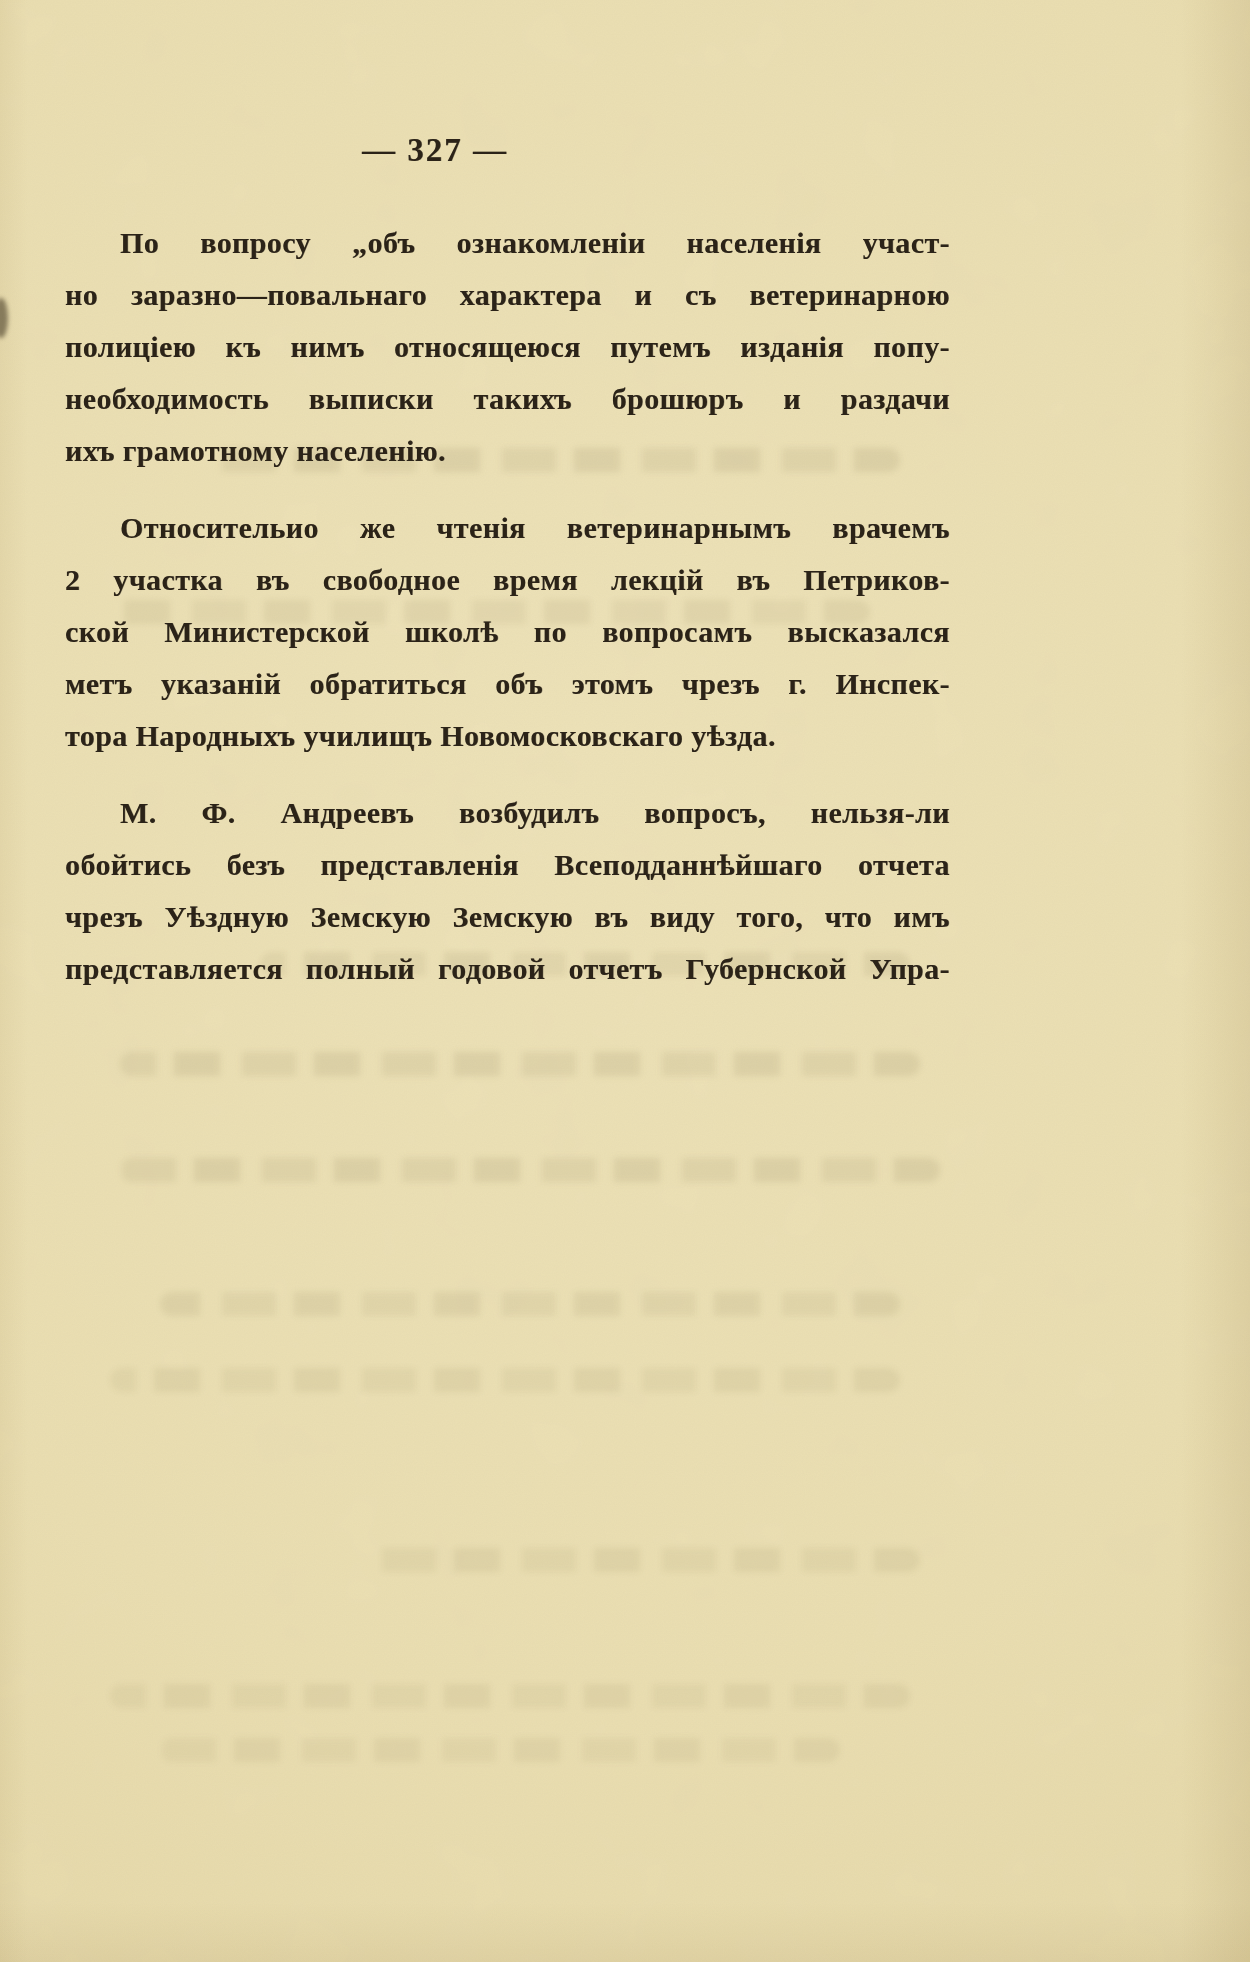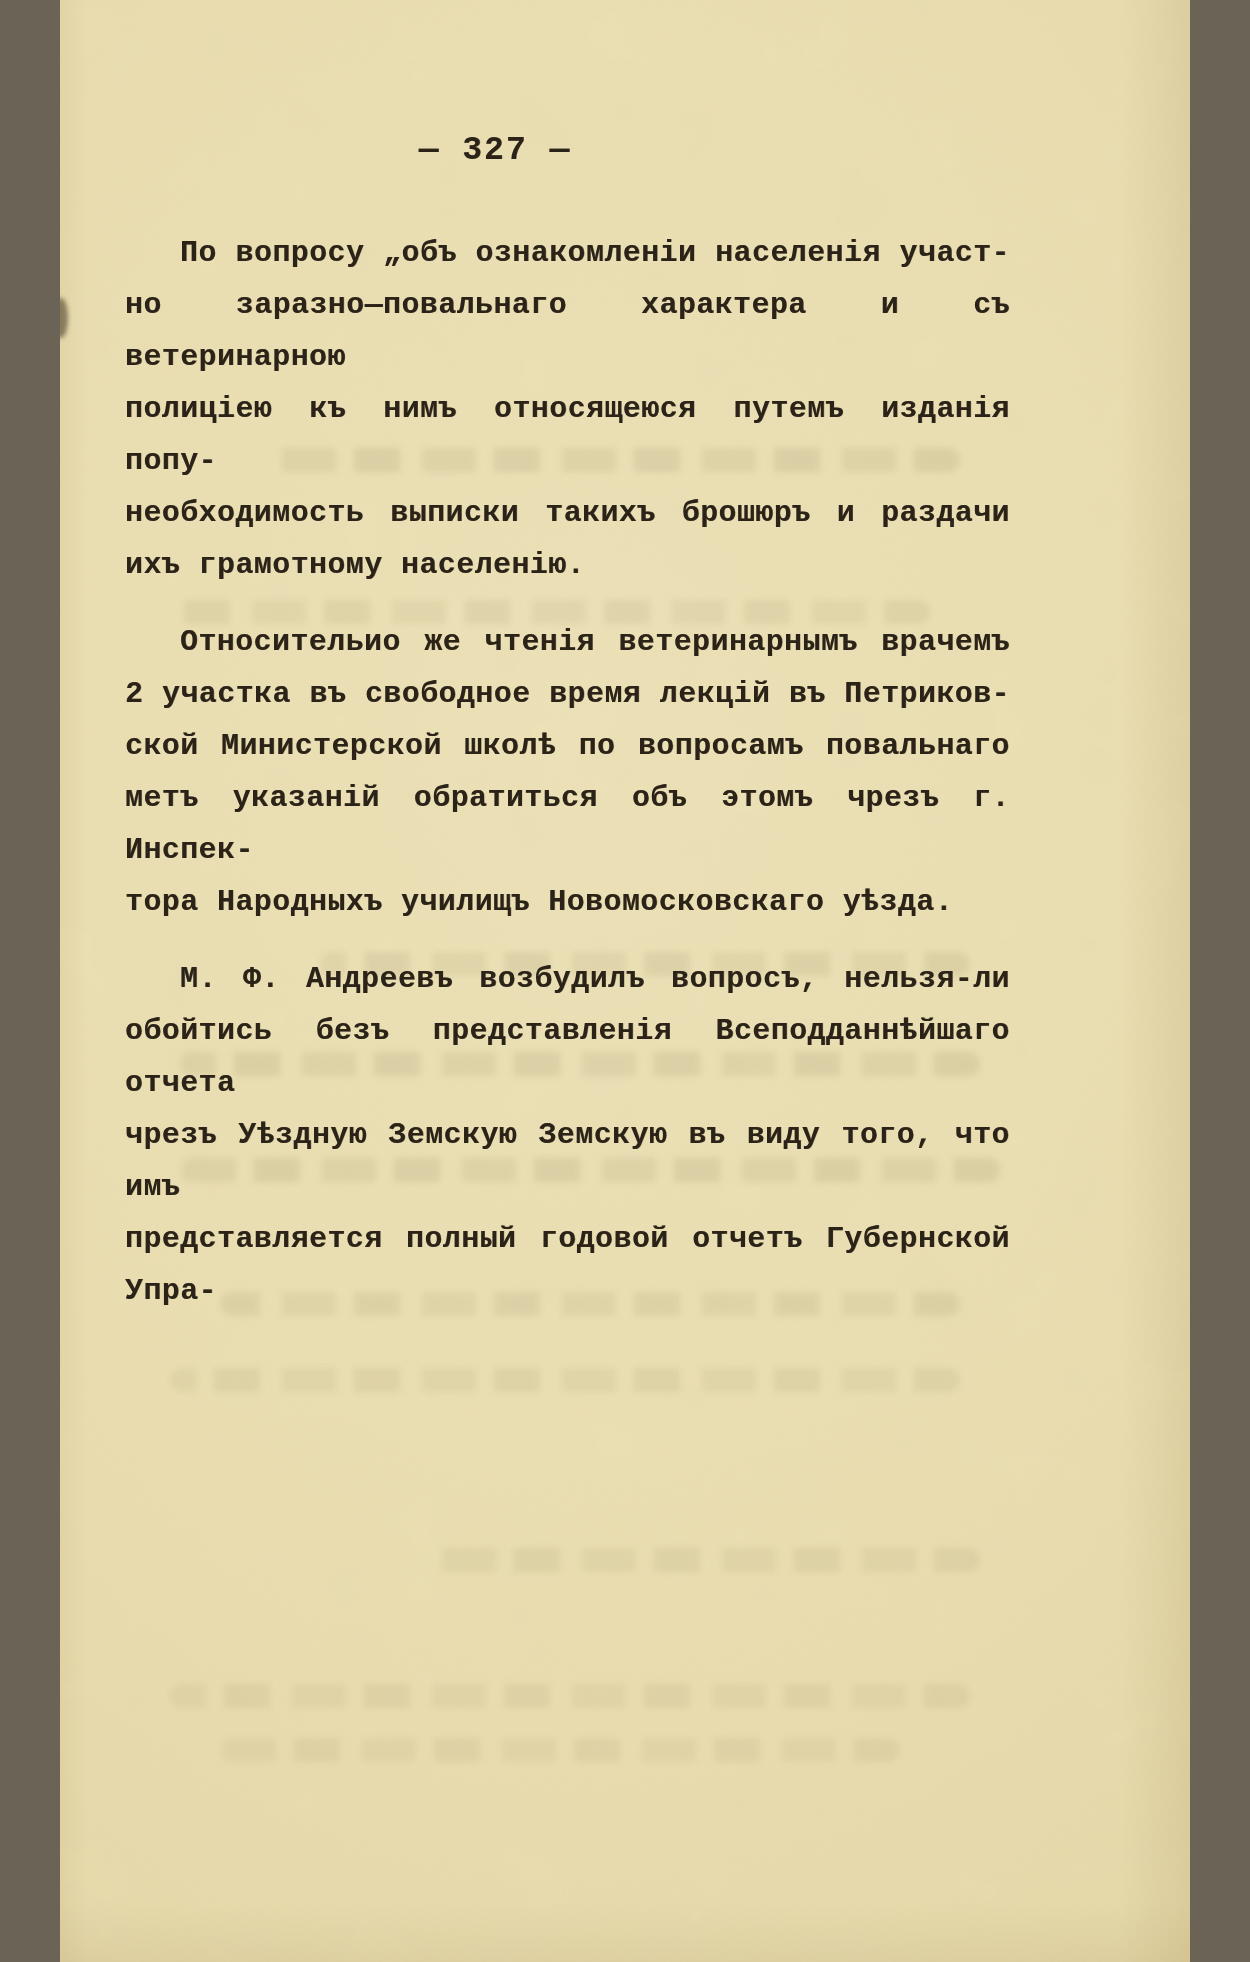--- a/index.html
+++ b/index.html
@@ -1,49 +1,49 @@
 <!DOCTYPE html>
 <html><head>
 <meta charset="utf-8">
 <title>Scanned book page</title>
 <style>
   html, body { margin: 0; padding: 0; background: #6b6456; }
   .page {
     position: relative;
-    width: 1130px;
+    width: 1250px;
     height: 1962px;
     margin: 0 auto;
     overflow: hidden;
     background:
       linear-gradient(90deg, rgba(166,142,84,0.10) 0px, rgba(166,142,84,0.0) 28px),
       linear-gradient(270deg, rgba(150,124,66,0.14) 0px, rgba(150,124,66,0.0) 70px),
       linear-gradient(0deg, rgba(150,124,66,0.10) 0px, rgba(150,124,66,0.0) 60px),
       radial-gradient(ellipse 120% 90% at 46% 38%, #eee3b9 0%, #ebdfb2 55%, #e4d6a5 100%);
-    font-family: Liberation Mono, monospace;
+    font-family: Liberation Serif, serif;
     color: #2b2318;
   }
   svg.texture {
     position: absolute; top: 0; left: 0;
     width: 1250px; height: 1962px;
     pointer-events: none;
   }
   .page-number {
     position: absolute;
     top: 132px; left: 65px; width: 740px;
     text-align: center;
     font-size: 33px;
     font-weight: bold;
     letter-spacing: 2px;
     text-shadow: 0.4px 0.4px 0 rgba(43,35,24,0.45);
   }
   .text-block {
     position: absolute;
     top: 217px; left: 65px; width: 885px;
   }
-  .para { margin: 10px 0 25px 0; }
+  .para { margin: 0 0 25px 0; }
   .line {
     display: block;
     line-height: 52px;
     font-size: 30px;
     font-weight: bold;
     letter-spacing: 0.4px;
     text-align: justify;
     text-align-last: justify;
     white-space: normal;
     text-shadow: 0.4px 0.4px 0 rgba(43,35,24,0.40);
@@ -110,21 +110,21 @@
       <p class="para">
         <span class="line first">По вопросу „объ ознакомленіи населенія участ-</span>
         <span class="line">но заразно—повальнаго характера и съ ветеринарною</span>
         <span class="line">полиціею къ нимъ относящеюся путемъ изданія попу-</span>
         <span class="line">необходимость выписки такихъ брошюръ и раздачи</span>
         <span class="line last">ихъ грамотному населенію.</span>
       </p>
       <p class="para">
         <span class="line first">Относительио же чтенія ветеринарнымъ врачемъ</span>
         <span class="line">2 участка въ свободное время лекцій въ Петриков-</span>
-        <span class="line">ской Министерской школѣ по вопросамъ повальнаго</span>
+        <span class="line">ской Министерской школѣ по вопросамъ высказался</span>
         <span class="line">метъ указаній обратиться объ этомъ чрезъ г. Инспек-</span>
         <span class="line last">тора Народныхъ училищъ Новомосковскаго уѣзда.</span>
       </p>
       <p class="para">
         <span class="line first">М. Ф. Андреевъ возбудилъ вопросъ, нельзя-ли</span>
         <span class="line">обойтись безъ представленія Всеподданнѣйшаго отчета</span>
         <span class="line">чрезъ Уѣздную Земскую Земскую въ виду того, что имъ</span>
         <span class="line">представляется полный годовой отчетъ Губернской Упра-</span>
       </p>
     </div>

